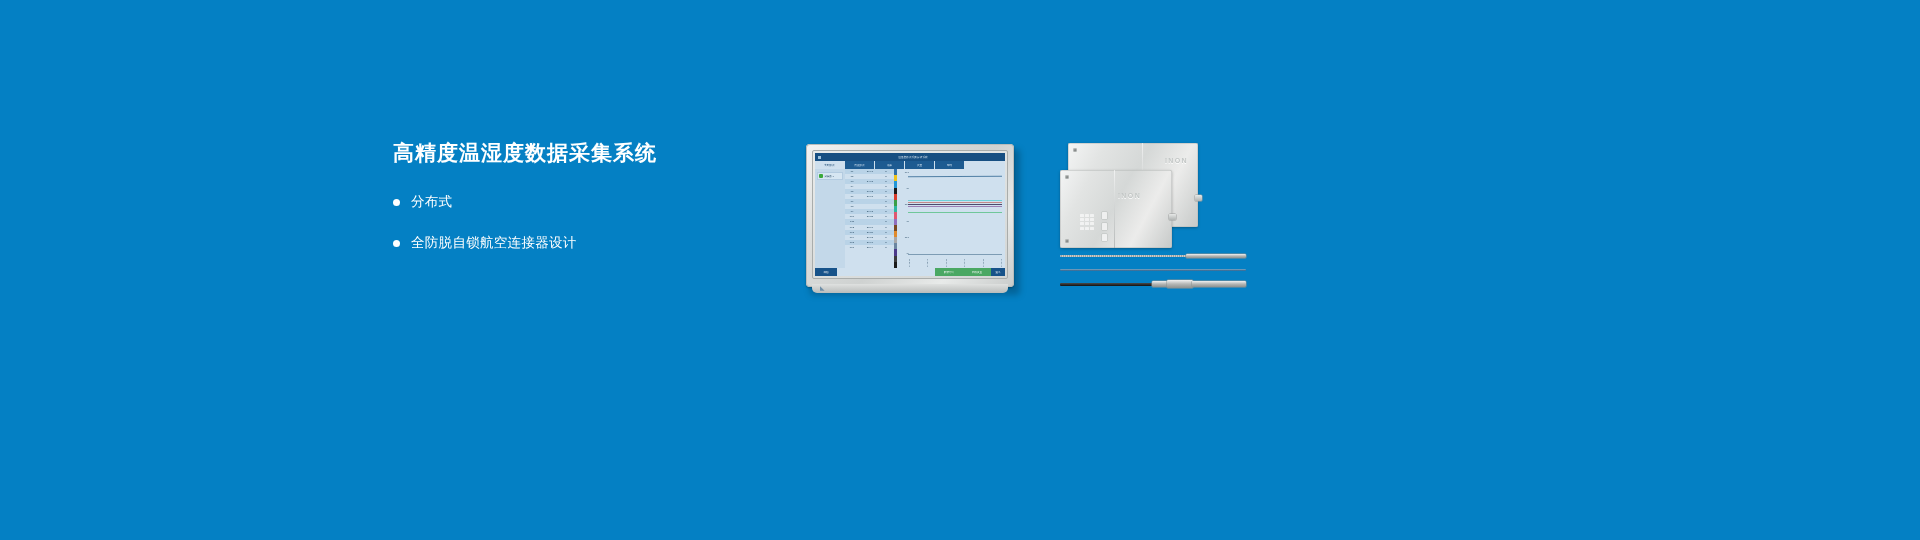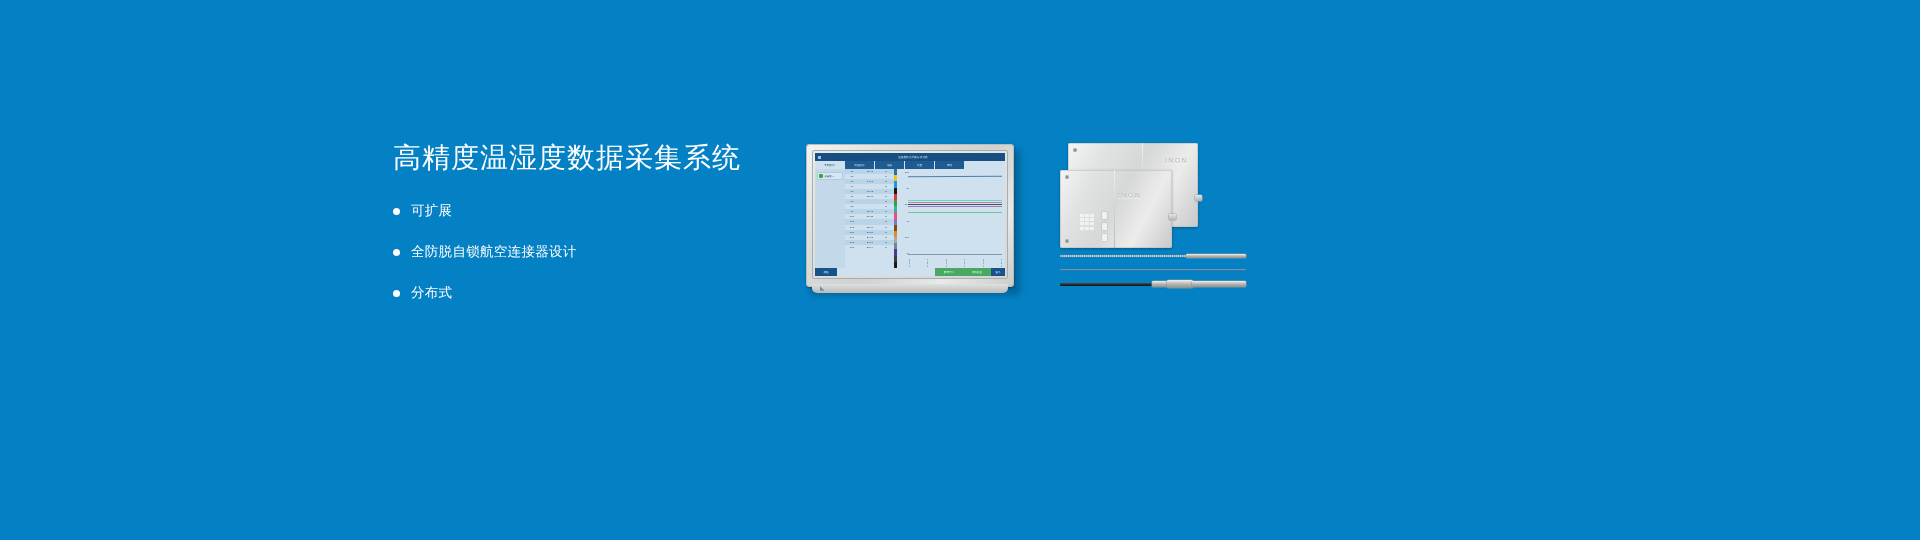--- a/index.html
+++ b/index.html
@@ -6,21 +6,21 @@
   html,body { width:1920px; height:540px; overflow:hidden; }
   body {
     background:#0480c4;
     font-family:"Liberation Sans","DejaVu Sans",sans-serif;
     position:relative;
   }
 
   
   .copy { position:absolute; left:393px; top:140px; width:420px; }
   .headline {
-    color:#ffffff; font-size:28px; font-weight:normal; letter-spacing:1px;
+    color:#ffffff; font-size:21px; font-weight:bold; letter-spacing:1px;
     line-height:1.25; white-space:nowrap;
   }
   .subhead {
     color:#ffffff; font-size:13.5px; font-weight:normal; letter-spacing:.3px;
     margin-top:21px; white-space:nowrap; opacity:.97;
   }
   .bullets { margin-top:23px; }
   .bullet {
     display:flex; align-items:center; color:#ffffff;
     font-size:13.5px; letter-spacing:.3px; height:26px; margin-bottom:15px;
@@ -184,29 +184,25 @@
   }
 </style>
 </head>
 <body>
 
 <div class="copy">
   <div class="headline">高精度温湿度数据采集系统</div>
   <div class="bullets">
     <div class="bullet">
       <span class="dot"></span>
-      <span>可扩展</span>
+      <span>分布式</span>
     </div>
     <div class="bullet">
       <span class="dot"></span>
       <span>全防脱自锁航空连接器设计</span>
-    </div>
-    <div class="bullet">
-      <span class="dot"></span>
-      <span>分布式</span>
     </div>
   </div>
 </div>
 
 <div class="monitor">
   <div class="mon-shadow"></div>
   <div class="mon-bezel">
     <div class="mon-inner">
       <div class="screen">
 

